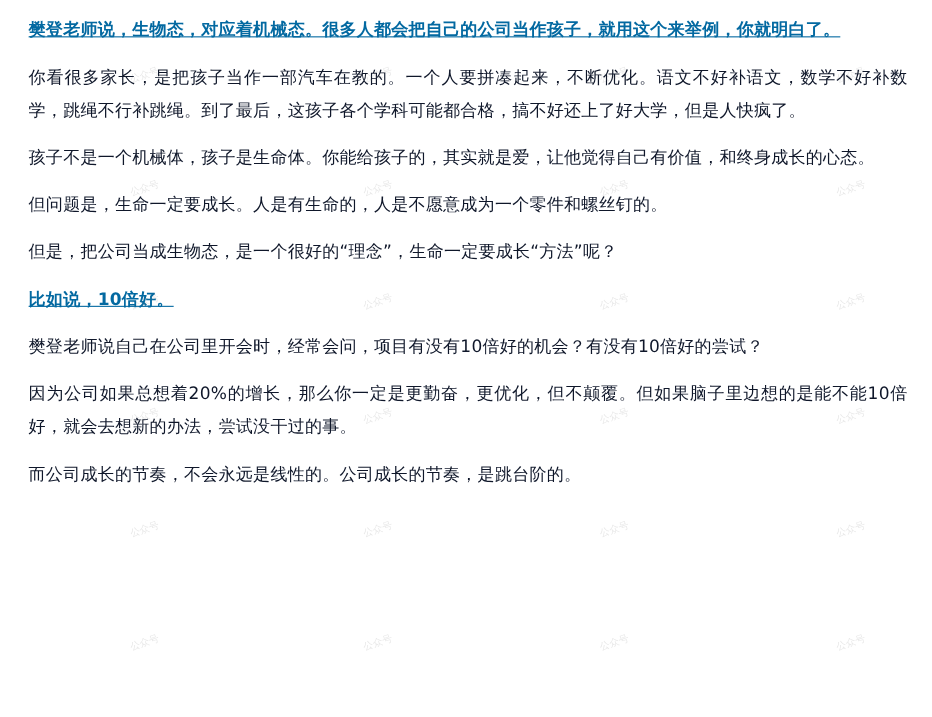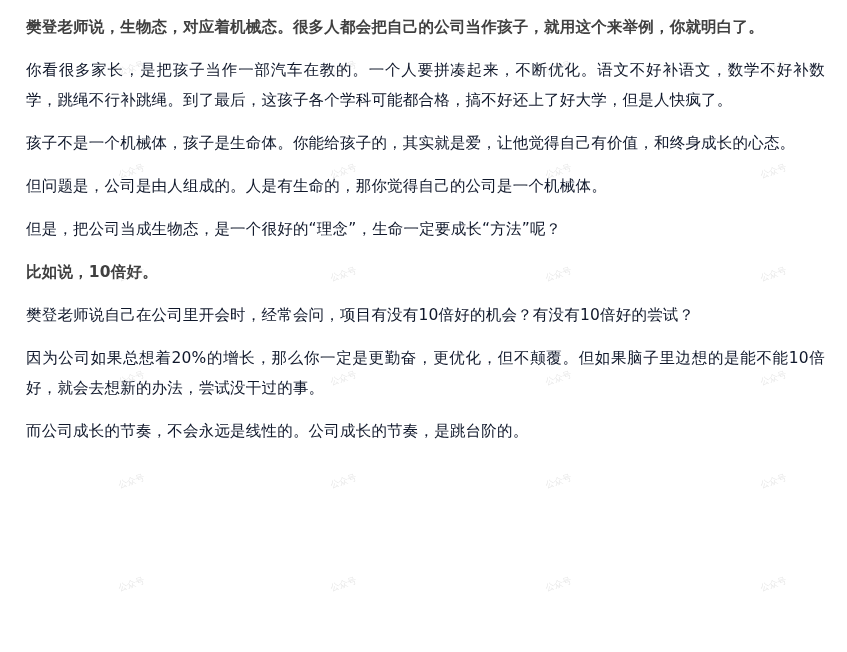--- a/index.html
+++ b/index.html
@@ -27,44 +27,45 @@
     text-align: justify;
     letter-spacing: 0.2px;
     text-indent: 0;
   }
   .para.normal {
     color: #0f172a;
     font-weight: 400;
     padding-left: 4px;
   }
   .para.highlight {
-    color: #404040;
+    color: #0369a1;
     font-weight: 700;
     padding-left: 4px;
+    text-decoration: underline;
   }
   
   .wm {
     position: absolute;
     color: rgba(120,120,120,0.18);
     font-size: 9px;
     font-family: "DejaVu Sans", "Liberation Sans", sans-serif;
     transform: rotate(-18deg);
     pointer-events: none;
     white-space: nowrap;
     user-select: none;
   }
 </style>
 </head>
 <body>
 
 <div id="article">
   <p class="para highlight">樊登老师说，生物态，对应着机械态。很多人都会把自己的公司当作孩子，就用这个来举例，你就明白了。</p>
   <p class="para normal">你看很多家长，是把孩子当作一部汽车在教的。一个人要拼凑起来，不断优化。语文不好补语文，数学不好补数学，跳绳不行补跳绳。到了最后，这孩子各个学科可能都合格，搞不好还上了好大学，但是人快疯了。</p>
   <p class="para normal">孩子不是一个机械体，孩子是生命体。你能给孩子的，其实就是爱，让他觉得自己有价值，和终身成长的心态。</p>
-  <p class="para normal">但问题是，公司是由人组成的。人是有生命的，那你觉得自己的公司是一个机械体。</p>
+  <p class="para normal">但问题是，生命一定要成长。人是有生命的，人是不愿意成为一个零件和螺丝钉的。</p>
   <p class="para normal">但是，把公司当成生物态，是一个很好的“理念”，生命一定要成长“方法”呢？</p>
   <p class="para highlight">比如说，10倍好。</p>
   <p class="para normal">樊登老师说自己在公司里开会时，经常会问，项目有没有10倍好的机会？有没有10倍好的尝试？</p>
   <p class="para normal">因为公司如果总想着20%的增长，那么你一定是更勤奋，更优化，但不颠覆。但如果脑子里边想的是能不能10倍好，就会去想新的办法，尝试没干过的事。</p>
   <p class="para normal">而公司成长的节奏，不会永远是线性的。公司成长的节奏，是跳台阶的。</p>
 </div>
 
 <div id="watermarks">
     <div class="wm" style="left: 118px; top: 62px;">公众号</div>
     <div class="wm" style="left: 330px; top: 62px;">公众号</div>

